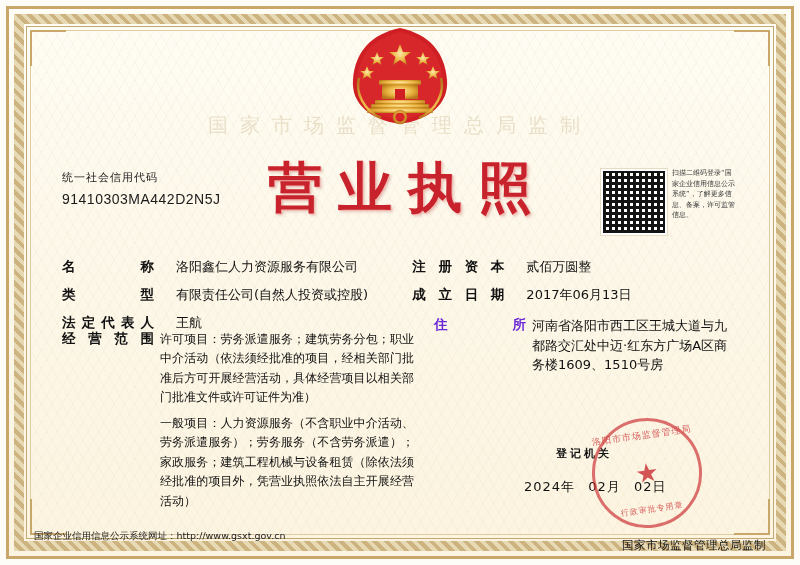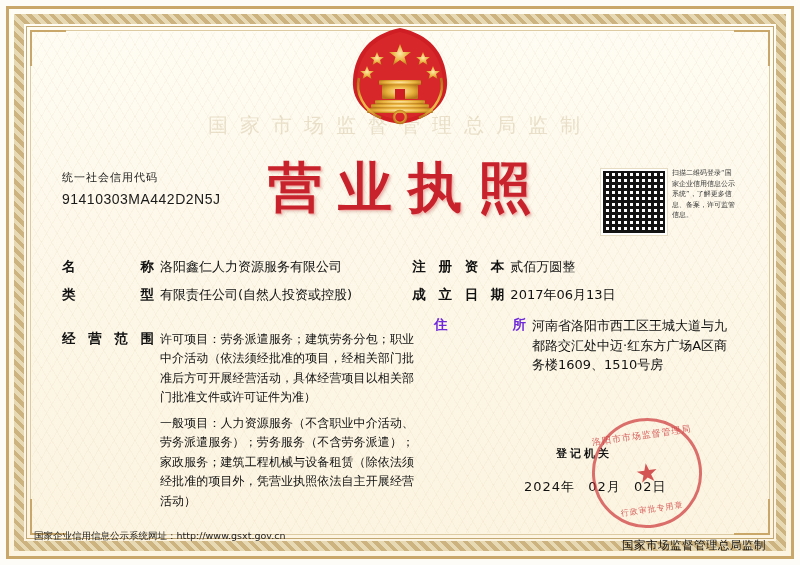--- a/index.html
+++ b/index.html
@@ -168,21 +168,21 @@
     font-weight: bold;
     letter-spacing: 0px;
     text-align: justify;
     text-align-last: justify;
     color: #111;
   }
   .val-cell {
     font-size: 13px;
     line-height: 1.45;
     color: #111;
-    padding-left: 6px;
+    padding-left: 22px;
   }
   .scope-block {
     position: absolute;
     left: 62px;
     top: 330px;
     width: 352px;
     display: flex;
   }
   .scope-lbl {
     width: 92px;
@@ -400,20 +400,24 @@
         <div class="lbl-cell">类　型</div>
         <div class="val-cell">有限责任公司(自然人投资或控股)</div>
       </div>
       <div class="col-right">
         <div class="lbl-cell">成立日期</div>
         <div class="val-cell">2017年06月13日</div>
       </div>
     </div>
 
     <div class="row">
+      <div class="col-left">
+        <div class="lbl-cell">法定代表人</div>
+        <div class="val-cell">王航</div>
+      </div>
       <div class="col-right"></div>
     </div>
   </div>
 
   <div class="addr-block">
     <div class="addr-lbl">住　所</div>
     <div class="addr-val">河南省洛阳市西工区王城大道与九都路交汇处中迈·红东方广场A区商务楼1609、1510号房</div>
   </div>
 
   <div class="scope-block">

